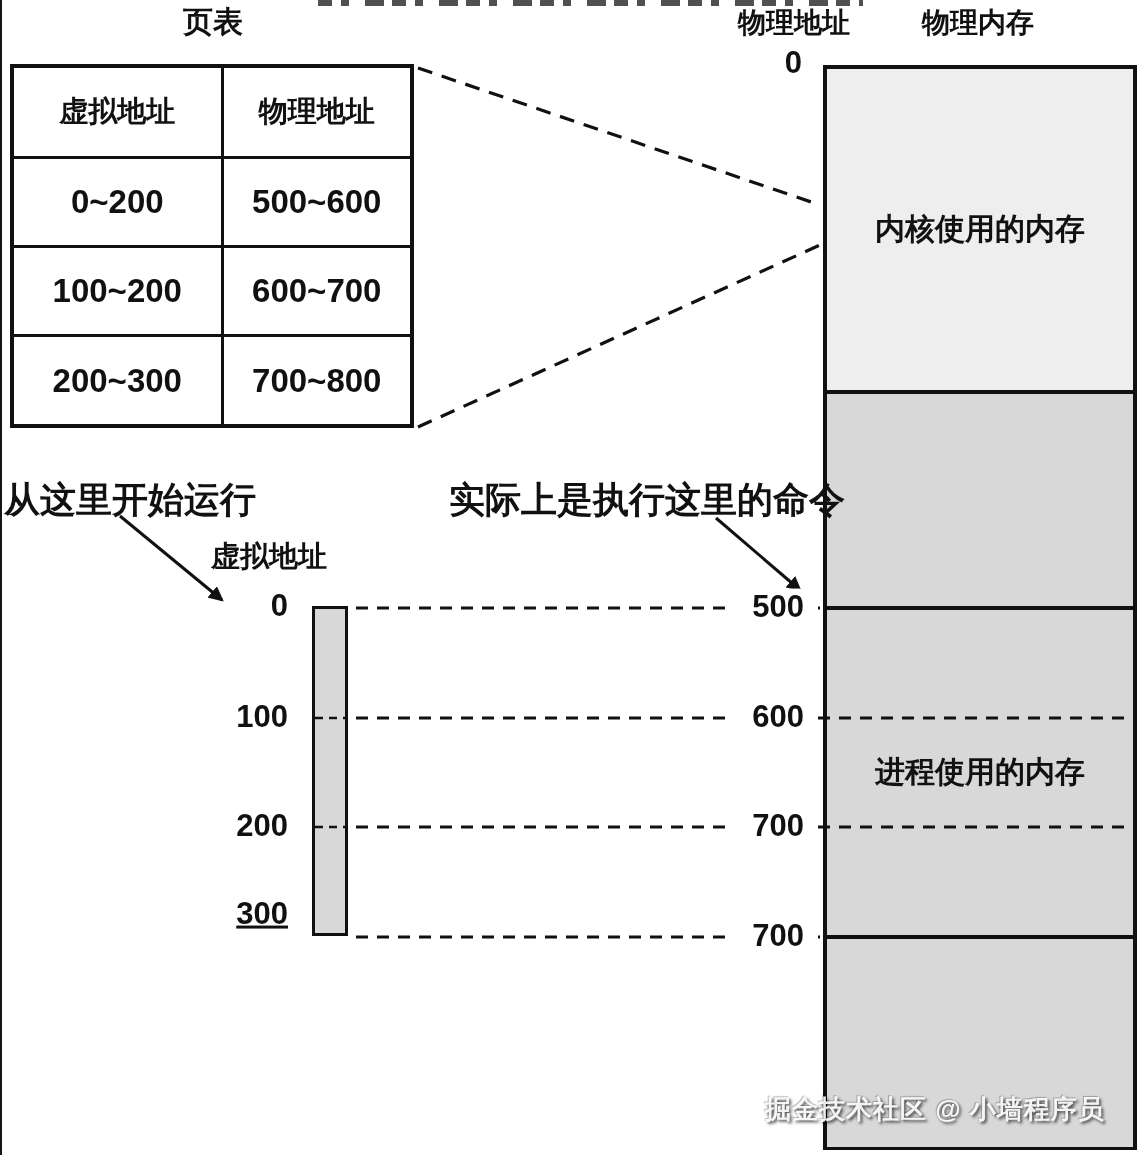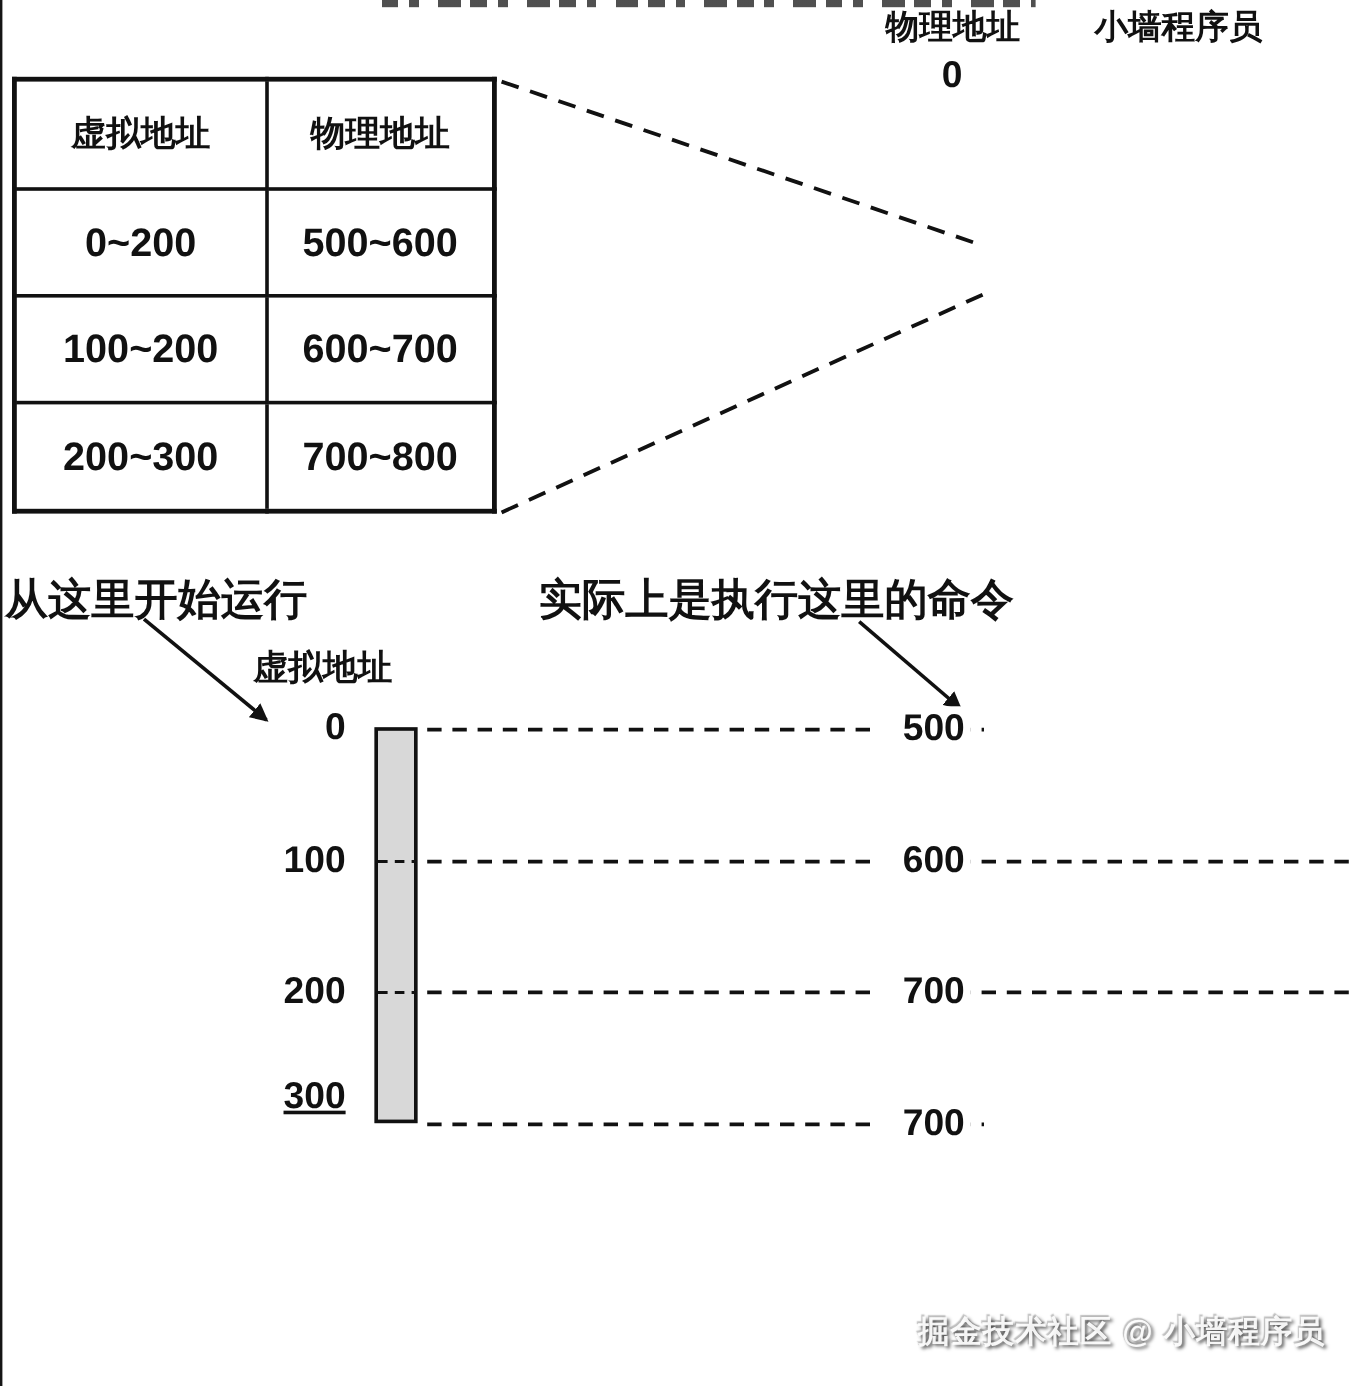--- a/index.html
+++ b/index.html
@@ -77,20 +77,21 @@
   }
 </style>
 </head>
 <body>
 
 <div class="canvas">
 
   <div class="abs left-border"></div>
   <div class="abs top-artifact"></div>
 
+  <div class="abs pt-title">页表</div>
   <table class="page-table">
     <colgroup>
         <col class="c1">
         <col class="c2">
       </colgroup>
     <tbody>
         <tr>
       <th>虚拟地址</th>
       <th>物理地址</th>
     </tr>
@@ -102,20 +103,33 @@
       <td>100~200</td>
       <td>600~700</td>
     </tr>
     <tr>
       <td>200~300</td>
       <td>700~800</td>
     </tr>
   </tbody>
     </table>
 
+  <div class="abs membar">
+    <div class="block block-kernel">
+      <span class="region-label">内核使用的内存</span>
+    </div>
+    <div class="sep"></div>
+    <div class="block block-gap"></div>
+    <div class="sep"></div>
+    <div class="block block-process">
+      <span class="region-label">进程使用的内存</span>
+    </div>
+    <div class="sep"></div>
+    <div class="block block-bottom"></div>
+  </div>
 
   <div class="abs vbar"></div>
 
   <svg class="overlay" width="1137" height="1155" viewBox="0 0 1137 1155">
     <defs>
       <marker id="ah" viewBox="0 0 10 10" refX="8.5" refY="5" markerWidth="5" markerHeight="5" orient="auto-start-reverse">
         <path d="M0,0 L10,5 L0,10 z" fill="#111"></path>
       </marker>
     </defs>
 
@@ -128,21 +142,21 @@
     <line x1="356" y1="937" x2="820" y2="937" stroke="#111" stroke-width="3" stroke-dasharray="12 9"></line>
 
     <line x1="315" y1="718" x2="346" y2="718" stroke="#111" stroke-width="2.5" stroke-dasharray="8 6"></line>
     <line x1="315" y1="827" x2="346" y2="827" stroke="#111" stroke-width="2.5" stroke-dasharray="8 6"></line>
 
     <line x1="120" y1="516" x2="222" y2="600" stroke="#111" stroke-width="3" marker-end="url(#ah)"></line>
     <line x1="716" y1="518" x2="800" y2="590" stroke="#111" stroke-width="3" marker-end="url(#ah)"></line>
   </svg>
 
   <div class="abs lbl hdr" style="left:727px;top:4px;width:134px;text-align:center;">物理地址</div>
-  <div class="abs lbl hdr" style="left:912px;top:4px;width:132px;text-align:center;">小墙程序员</div>
+  <div class="abs lbl hdr" style="left:912px;top:4px;width:132px;text-align:center;">物理内存</div>
 
   <div class="abs lbl mark" style="left:752px;top:64px;width:50px;">0</div>
   <div class="abs lbl mark onglass" style="left:733px;top:608px;width:66px;">500</div>
   <div class="abs lbl mark onglass" style="left:733px;top:718px;width:66px;">600</div>
   <div class="abs lbl mark onglass" style="left:733px;top:827px;width:66px;">700</div>
   <div class="abs lbl mark onglass" style="left:733px;top:937px;width:66px;">700</div>
 
   <div class="abs lbl mark" style="left:238px;top:607px;width:50px;">0</div>
   <div class="abs lbl mark" style="left:210px;top:718px;width:78px;">100</div>
   <div class="abs lbl mark" style="left:210px;top:827px;width:78px;">200</div>

